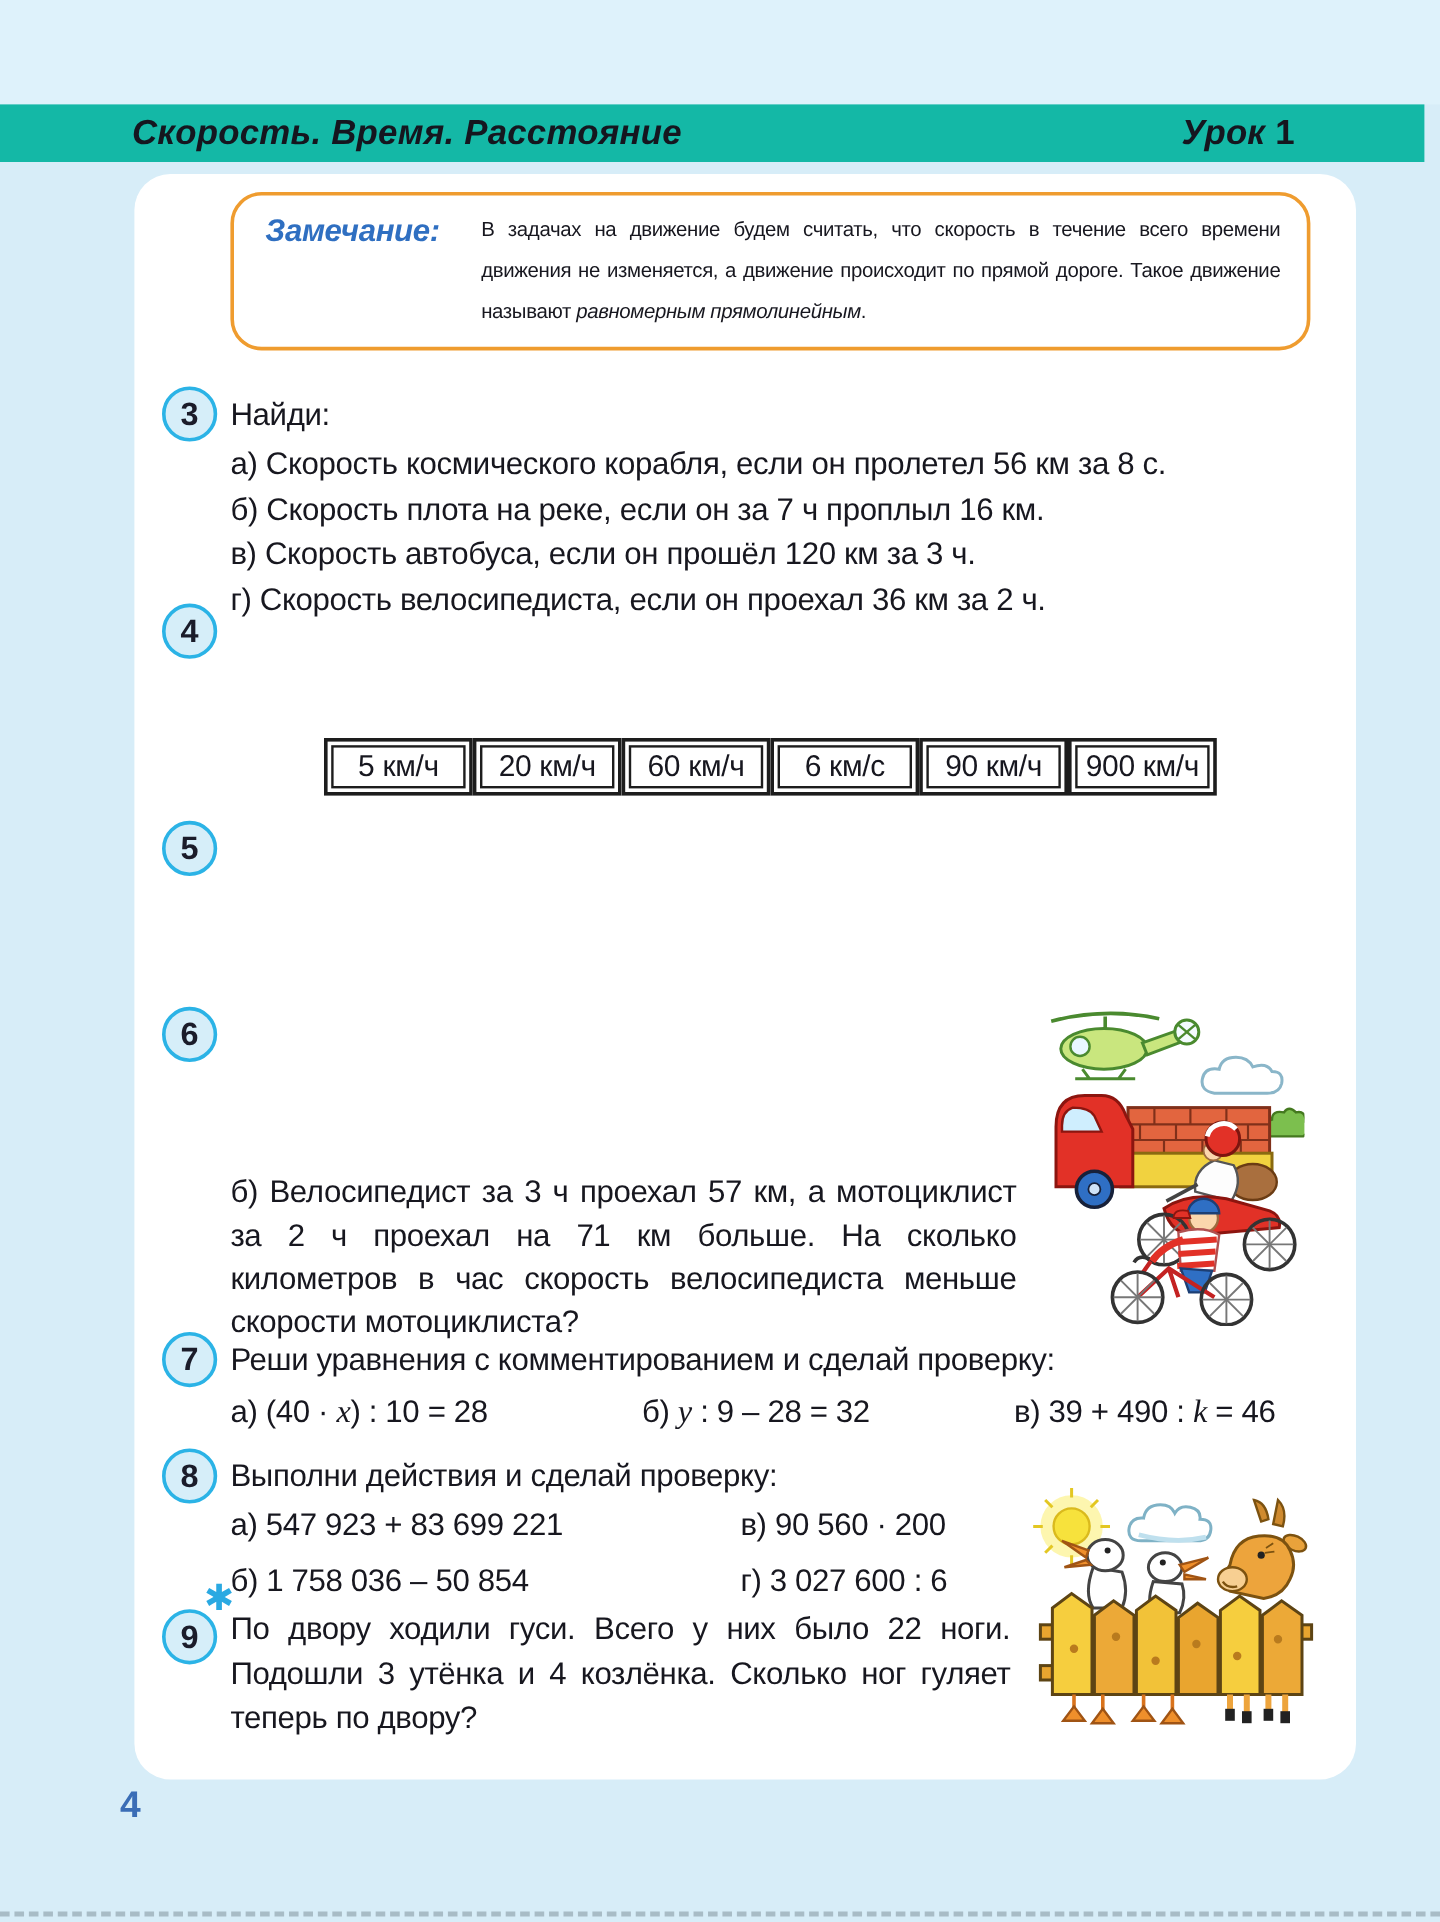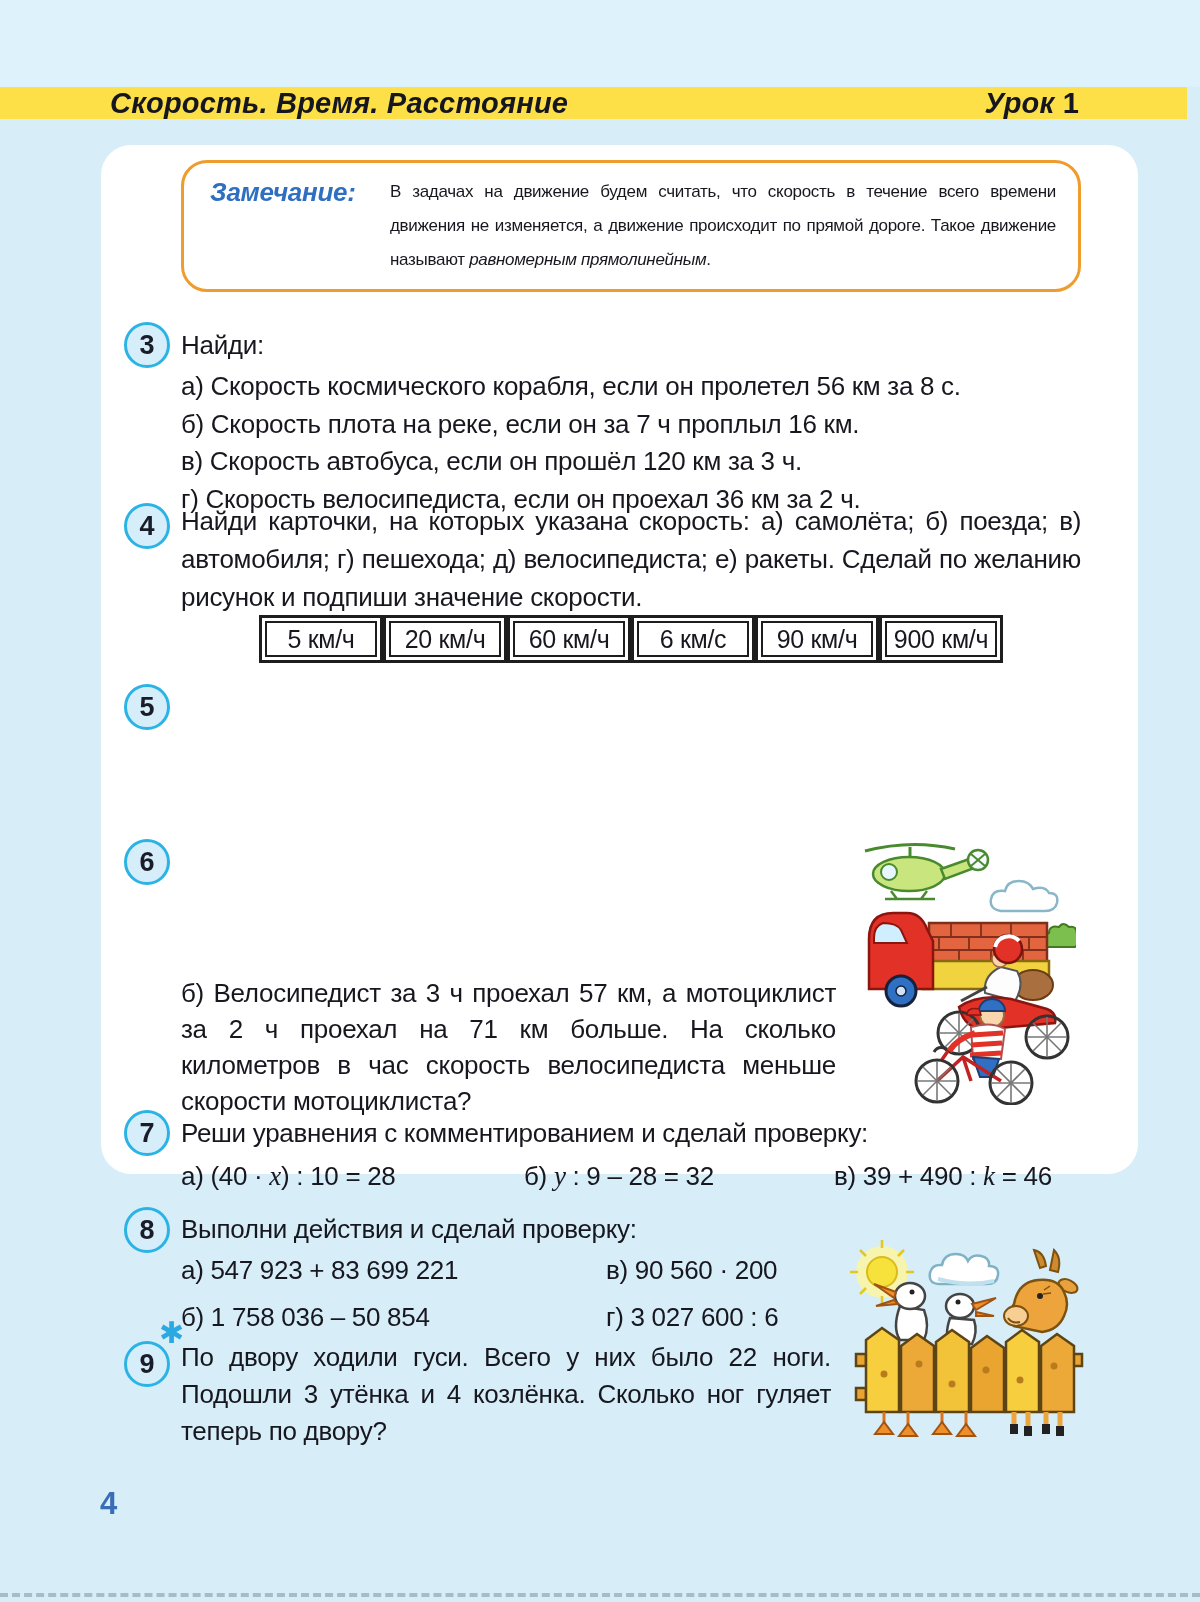--- a/index.html
+++ b/index.html
@@ -5,30 +5,29 @@
   html,body{margin:0;padding:0;}
   body{
     width:1200px;height:1602px;position:relative;overflow:hidden;
     background:#d7edf8;
     font-family:"Liberation Sans","DejaVu Sans",sans-serif;
     color:#17171f;
   }
   .abs{position:absolute;}
   .top-strip{left:0;top:0;width:1200px;height:87px;background:#def2fb;}
   .band{
-    left:0;top:87px;width:1187px;height:32px;background:#fde047;
+    left:0;top:87px;width:1187px;height:48px;background:#14b8a6;
     display:flex;align-items:center;justify-content:space-between;
     padding:0 108px 0 110px;box-sizing:border-box;
   }
   .band .t{font-size:29px;font-weight:bold;font-style:italic;color:#15161f;letter-spacing:0.2px;}
   .band .num{font-style:normal;}
   .panel{
-    left:101px;top:145px;width:1018px;height:1029px;background:#ffffff;
+    left:112px;top:145px;width:1018px;height:1338px;background:#ffffff;
     border-radius:30px;
-    padding-left:19px;
   }
   .note{
     left:80px;top:15px;width:900px;box-sizing:border-box;
     border:3px solid #ef9c2f;border-radius:26px;
     padding:12px 22px 12px 26px;display:flex;gap:12px;background:#fff;
   }
   .note-label{flex:0 0 168px;font-size:26px;line-height:34px;font-weight:bold;font-style:italic;color:#2f6fc1;letter-spacing:-0.3px;}
   .note-text{flex:1;font-size:17px;line-height:34px;text-align:justify;letter-spacing:-0.3px;}
   .pnum{
     position:absolute;left:23px;width:46px;height:46px;box-sizing:border-box;
@@ -69,21 +68,20 @@
   <div class="pnum" style="top:177px;">3</div>
   <div class="abs txt" style="left:80px;top:182px;">Найди:</div>
   <div class="abs txt lines" style="left:80px;top:223px;width:920px;">
     <div>а) Скорость космического корабля, если он пролетел 56 км за 8 с.</div>
     <div>б) Скорость плота на реке, если он за 7 ч проплыл 16 км.</div>
     <div>в) Скорость автобуса, если он прошёл 120 км за 3 ч.</div>
     <div>г) Скорость велосипедиста, если он проехал 36 км за 2 ч.</div>
   </div>
 
   <div class="pnum" style="top:358px;">4</div>
-  <div class="abs txt just" style="left:80px;top:357px;width:900px;line-height:38px;">Найди карточки, на которых указана скорость: а) самолёта; б) поезда; в) автомобиля; г) пешехода; д) велосипедиста; е) ракеты. Сделай по желанию рисунок и подпиши значение скорости.</div>
 
   <div class="abs cards">
     <div class="card">
         <div class="card-inner">5 км/ч</div>
       </div>
     <div class="card">
         <div class="card-inner">20 км/ч</div>
       </div>
     <div class="card">
         <div class="card-inner">60 км/ч</div>

